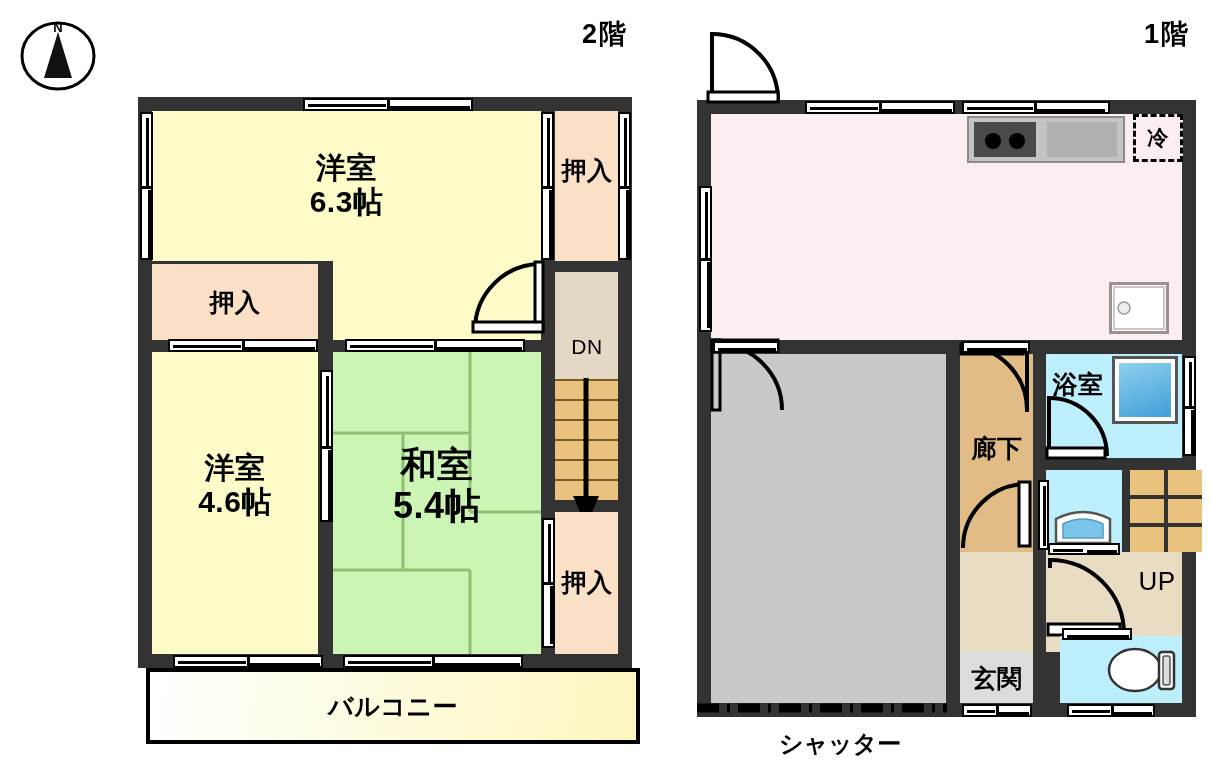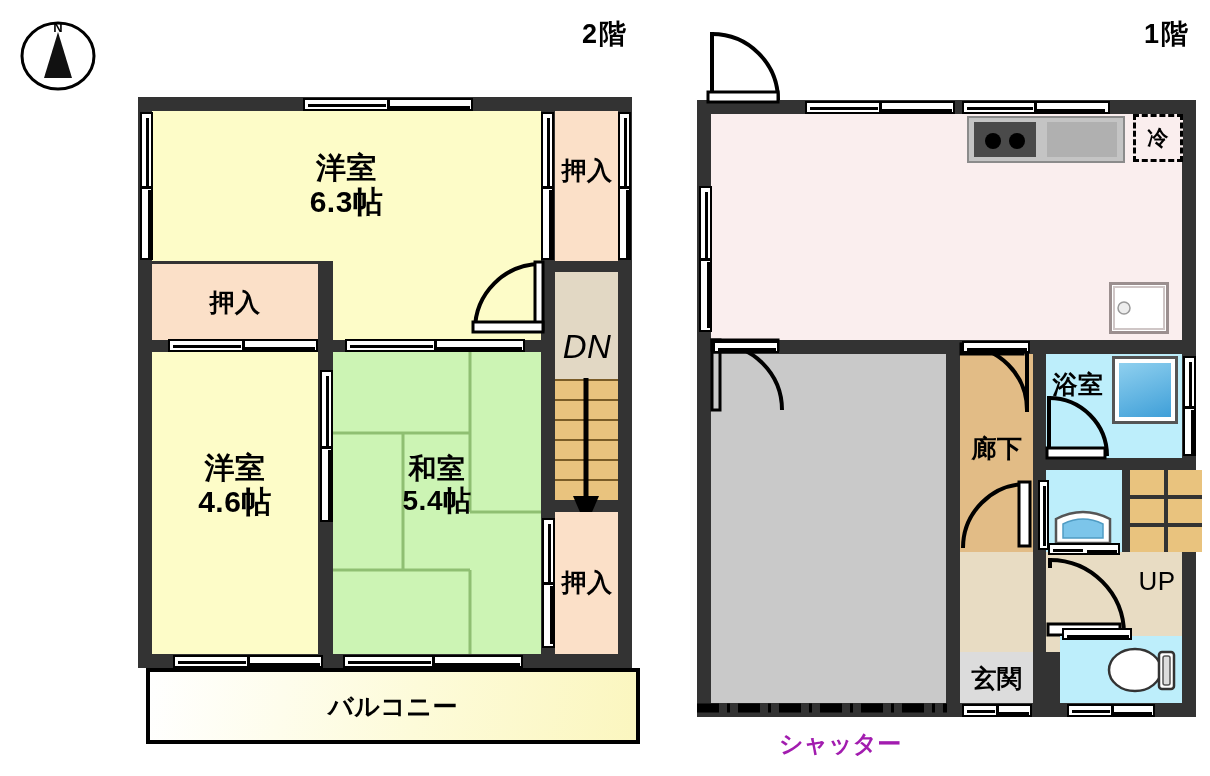--- a/index.html
+++ b/index.html
@@ -185,38 +185,38 @@
       <span class="lbl" style="font-size:30px;">洋室
 6.3帖</span>
     </div>
 
     <div class="abs room" style="left:152px;top:430px;width:166px;height:110px;">
       <span class="lbl" style="font-size:30px;">洋室
 4.6帖</span>
     </div>
 
     <div class="abs room" style="left:333px;top:430px;width:208px;height:110px;">
-      <span class="lbl" style="font-size:28px;">和室
+      <span class="lbl" style="font-size:36px;">和室
 5.4帖</span>
     </div>
 
     <div class="abs room" style="left:551px;top:150px;width:72px;height:40px;">
       <span class="lbl" style="font-size:25px;">押入</span>
     </div>
 
     <div class="abs room" style="left:152px;top:282px;width:166px;height:40px;">
       <span class="lbl" style="font-size:25px;">押入</span>
     </div>
 
     <div class="abs room" style="left:551px;top:562px;width:72px;height:40px;">
       <span class="lbl" style="font-size:25px;">押入</span>
     </div>
 
     <div class="abs room" style="left:551px;top:330px;width:72px;height:34px;">
-      <span class="lbl" style="font-size:33px;font-weight:normal;font-style:italic;">DN</span>
+      <span class="lbl" style="font-size:21px;font-weight:normal;">DN</span>
     </div>
   </div>
 
   <div class="abs" style="left:660px;top:0;width:550px;height:776px;">
 
     <div class="abs wall" style="left:37px;top:100px;width:499px;height:617px;"></div>
 
     <div class="abs c-ldk" style="left:51px;top:114px;width:471px;height:226px;"></div>
 
     <div class="abs nolab" style="left:307px;top:116px;width:158px;height:47px;background:#c4c4c4;border:2px solid #8b8b8b;"></div>
@@ -248,21 +248,21 @@
         <rect x="0" y="0" width="66" height="10" fill="#fff" stroke="#000" stroke-width="3"></rect>
         <rect x="0" y="0" width="8" height="70" fill="none" stroke="#000" stroke-width="3"></rect>
       </svg>
     </div>
 
     <div class="abs nolab" style="left:37px;top:702px;width:250px;height:12px;">
       <svg width="250" height="12" viewBox="0 0 250 12">
         <line x1="0" y1="6" x2="250" y2="6" stroke="#000" stroke-width="9" stroke-dasharray="22 8 3 8"></line>
       </svg>
     </div>
-    <div class="abs" style="left:60px;top:728px;width:240px;text-align:center;font-size:24px;font-weight:bold;color:#a21caf;">シャッター</div>
+    <div class="abs" style="left:60px;top:728px;width:240px;text-align:center;font-size:24px;font-weight:bold;color:#000000;">シャッター</div>
 
     <div class="abs c-rouka" style="left:300px;top:354px;width:73px;height:198px;"></div>
     <div class="abs room" style="left:298px;top:430px;width:78px;height:36px;">
       <span class="lbl" style="font-size:25px;">廊下</span>
     </div>
 
     <div class="abs nolab" style="left:301px;top:344px;width:70px;height:70px;">
       <svg width="70" height="70" viewBox="0 0 70 70">
         <path d="M2 2 A64 64 0 0 1 66 66" fill="none" stroke="#000" stroke-width="4"></path>
         <rect x="0" y="0" width="62" height="10" fill="#fff" stroke="#000" stroke-width="3"></rect>

